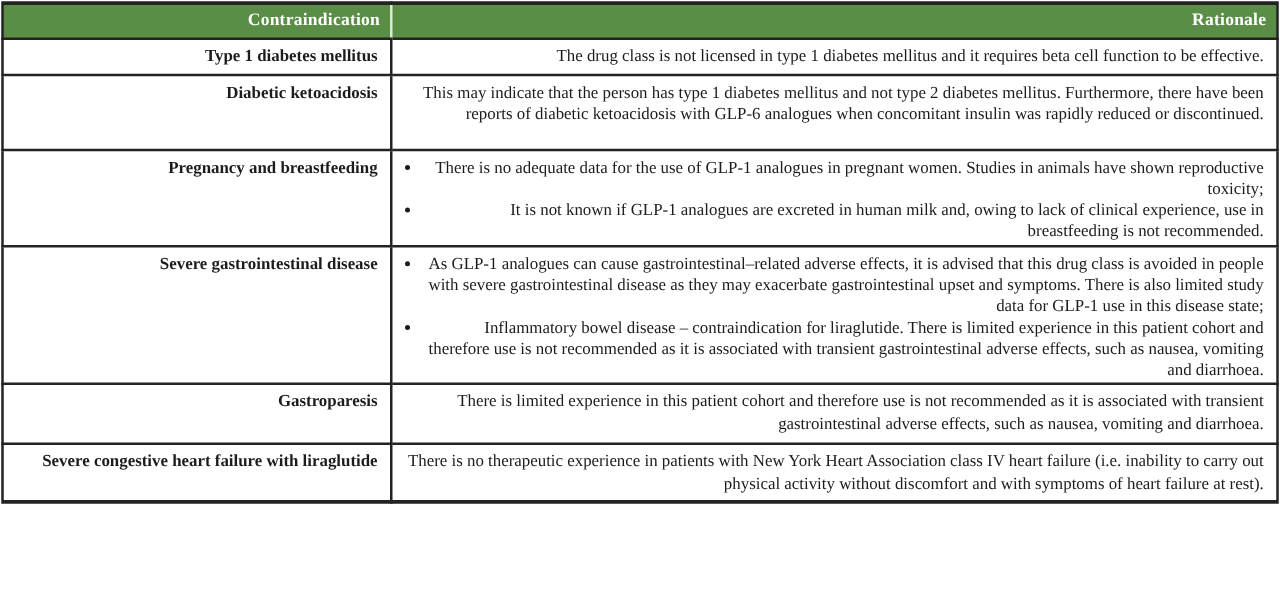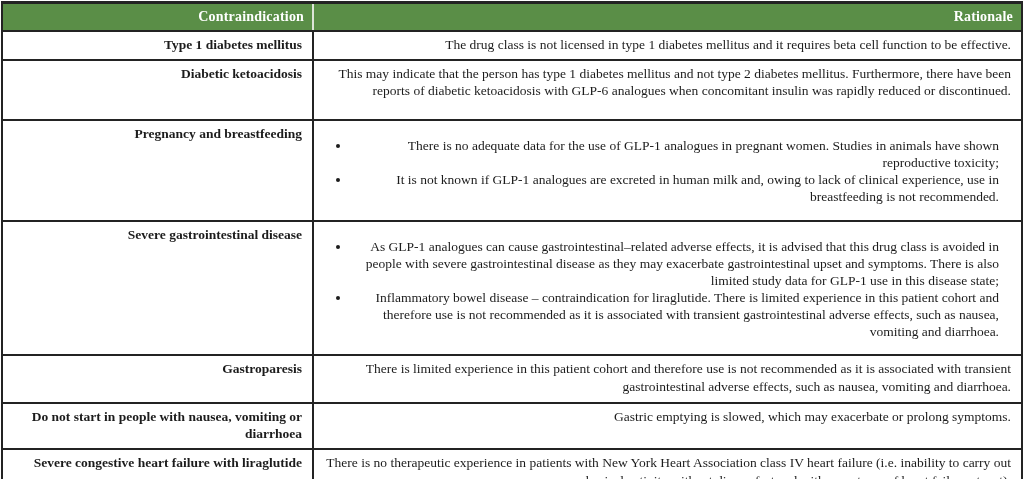--- a/index.html
+++ b/index.html
@@ -60,21 +60,21 @@
 
   td.rationale-cell {
     font-size: 13.5px;
     line-height: 1.27;
     padding: 4px 10px 2px 9px;
   }
 
   td.rationale-cell .para { margin: 0; }
 
   ul.bullets {
-    margin: 12px;
+    margin: 0;
     padding-left: 16px;
     list-style-type: disc;
   }
   ul.bullets li {
     padding-left: 2px;
     margin: 0;
   }
 
   
   tr.r1 { height: 27px; }
@@ -131,26 +131,20 @@
             <li>Inflammatory bowel disease – contraindication for liraglutide. There is limited experience in this patient cohort and therefore use is not recommended as it is associated with transient gastrointestinal adverse effects, such as nausea, vomiting and diarrhoea.</li>
           </ul>
         </td>
       </tr>
       <tr class="r5">
         <td class="contra-cell">Gastroparesis</td>
         <td class="rationale-cell">
           <div class="para">There is limited experience in this patient cohort and therefore use is not recommended as it is associated with transient gastrointestinal adverse effects, such as nausea, vomiting and diarrhoea.</div>
         </td>
       </tr>
-      <tr class="r6">
-        <td class="contra-cell">Do not start in people with nausea, vomiting or diarrhoea</td>
-        <td class="rationale-cell">
-          <div class="para">Gastric emptying is slowed, which may exacerbate or prolong symptoms.</div>
-        </td>
-      </tr>
       <tr class="r8">
         <td class="contra-cell">Severe congestive heart failure with liraglutide</td>
         <td class="rationale-cell">
           <div class="para">There is no therapeutic experience in patients with New York Heart Association class IV heart failure (i.e. inability to carry out physical activity without discomfort and with symptoms of heart failure at rest).</div>
         </td>
       </tr>
     </tbody>
   </table>
 </div>
 

